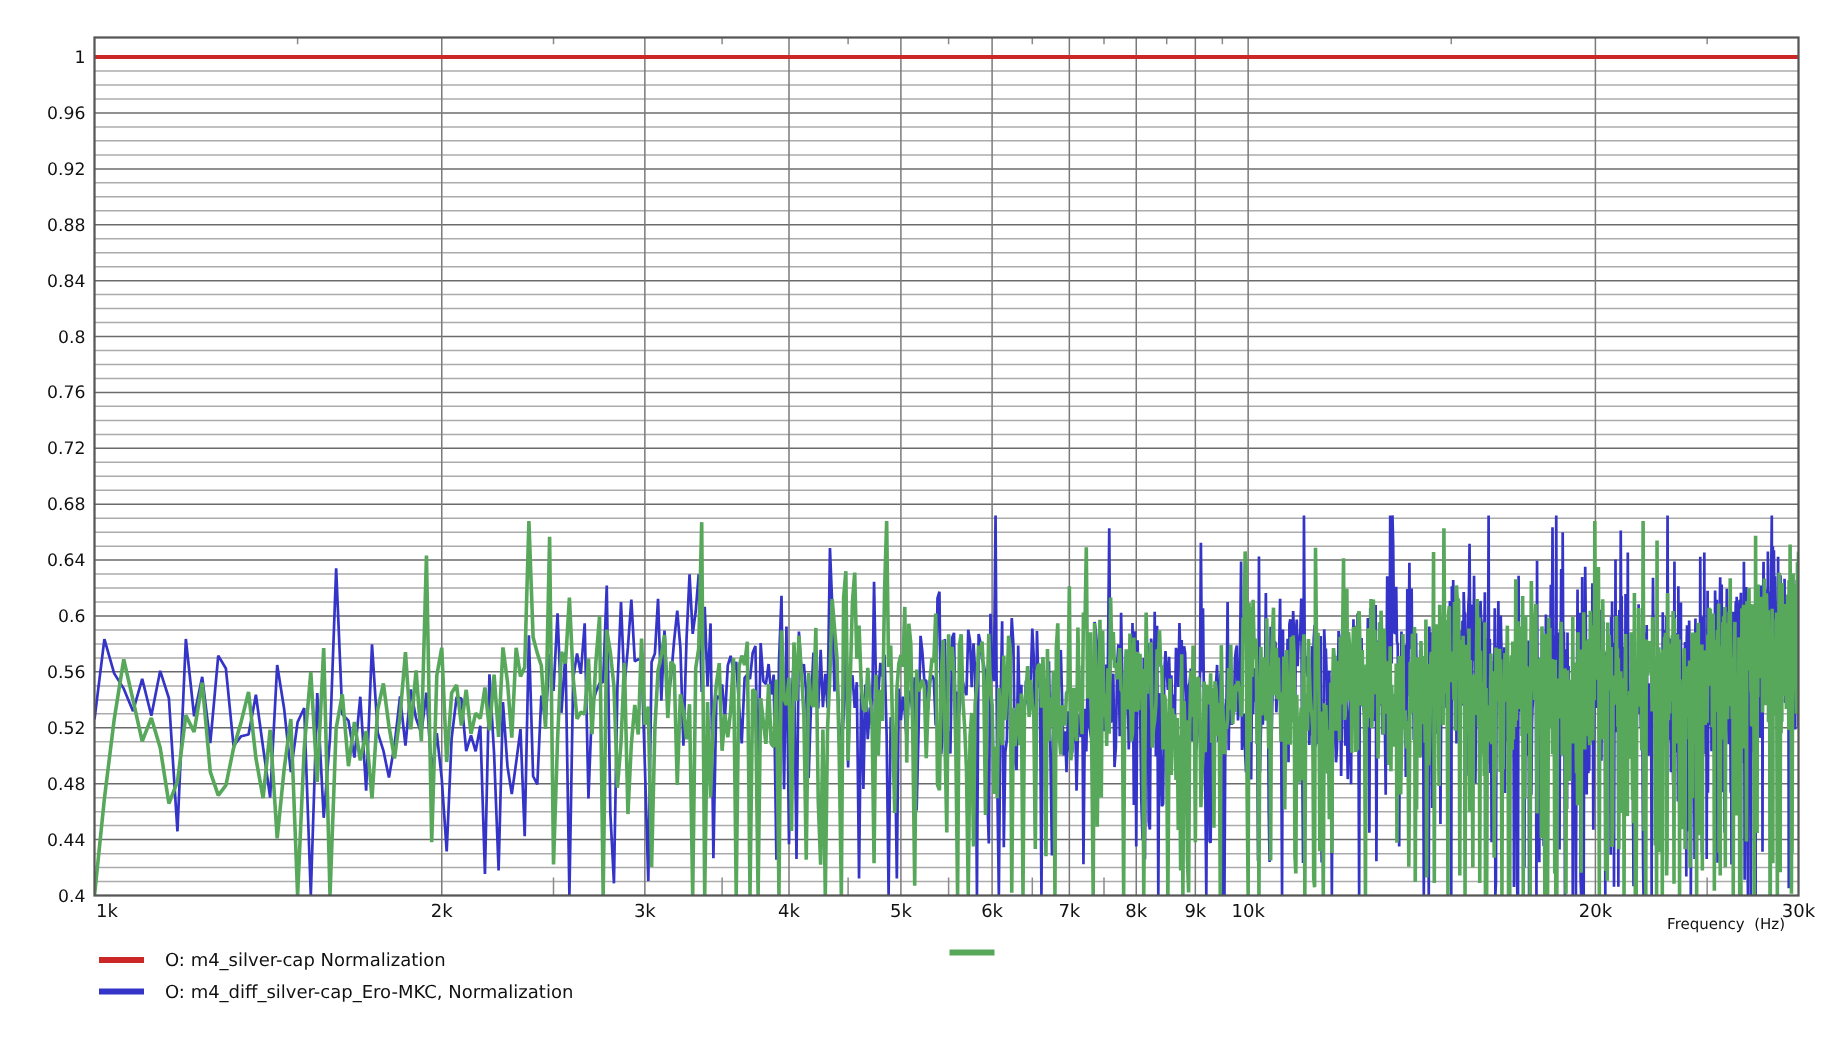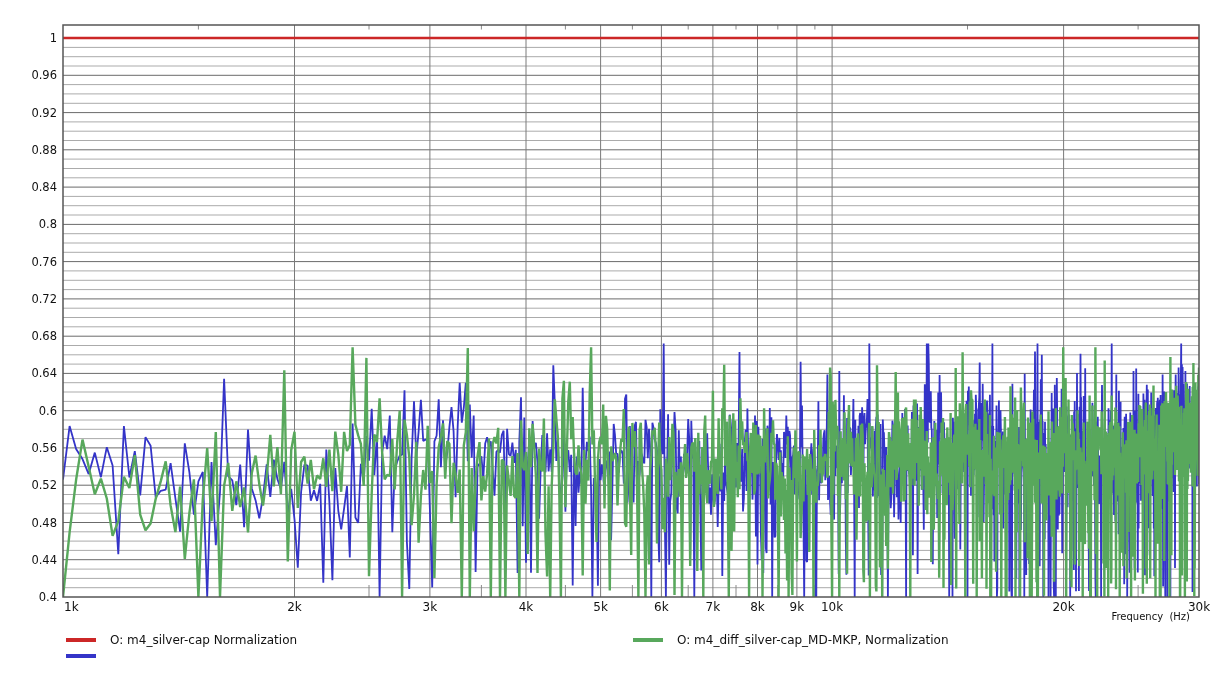--- a/index.html
+++ b/index.html
@@ -150,18 +150,18 @@
     </svg>
 
   <div class="xaxis-title">Frequency  (Hz)</div>
 
   <div class="legend-row lr0">
     <span class="swatch" style="background: rgb(204, 39, 39);"></span>
     <span>O: m4_silver-cap Normalization</span>
   </div>
   <div class="legend-row lr1">
     <span class="swatch" style="background: rgb(52, 52, 200);"></span>
+    <span>O: m4_diff_silver-cap_Ero-MKC, Normalization</span>
   </div>
   <div class="legend-row lr2">
     <span class="swatch" style="background: rgb(88, 168, 92);"></span>
-    <span>O: m4_diff_silver-cap_MD-MKP, Normalization</span>
   </div>
 </div>
 
 </body></html>

